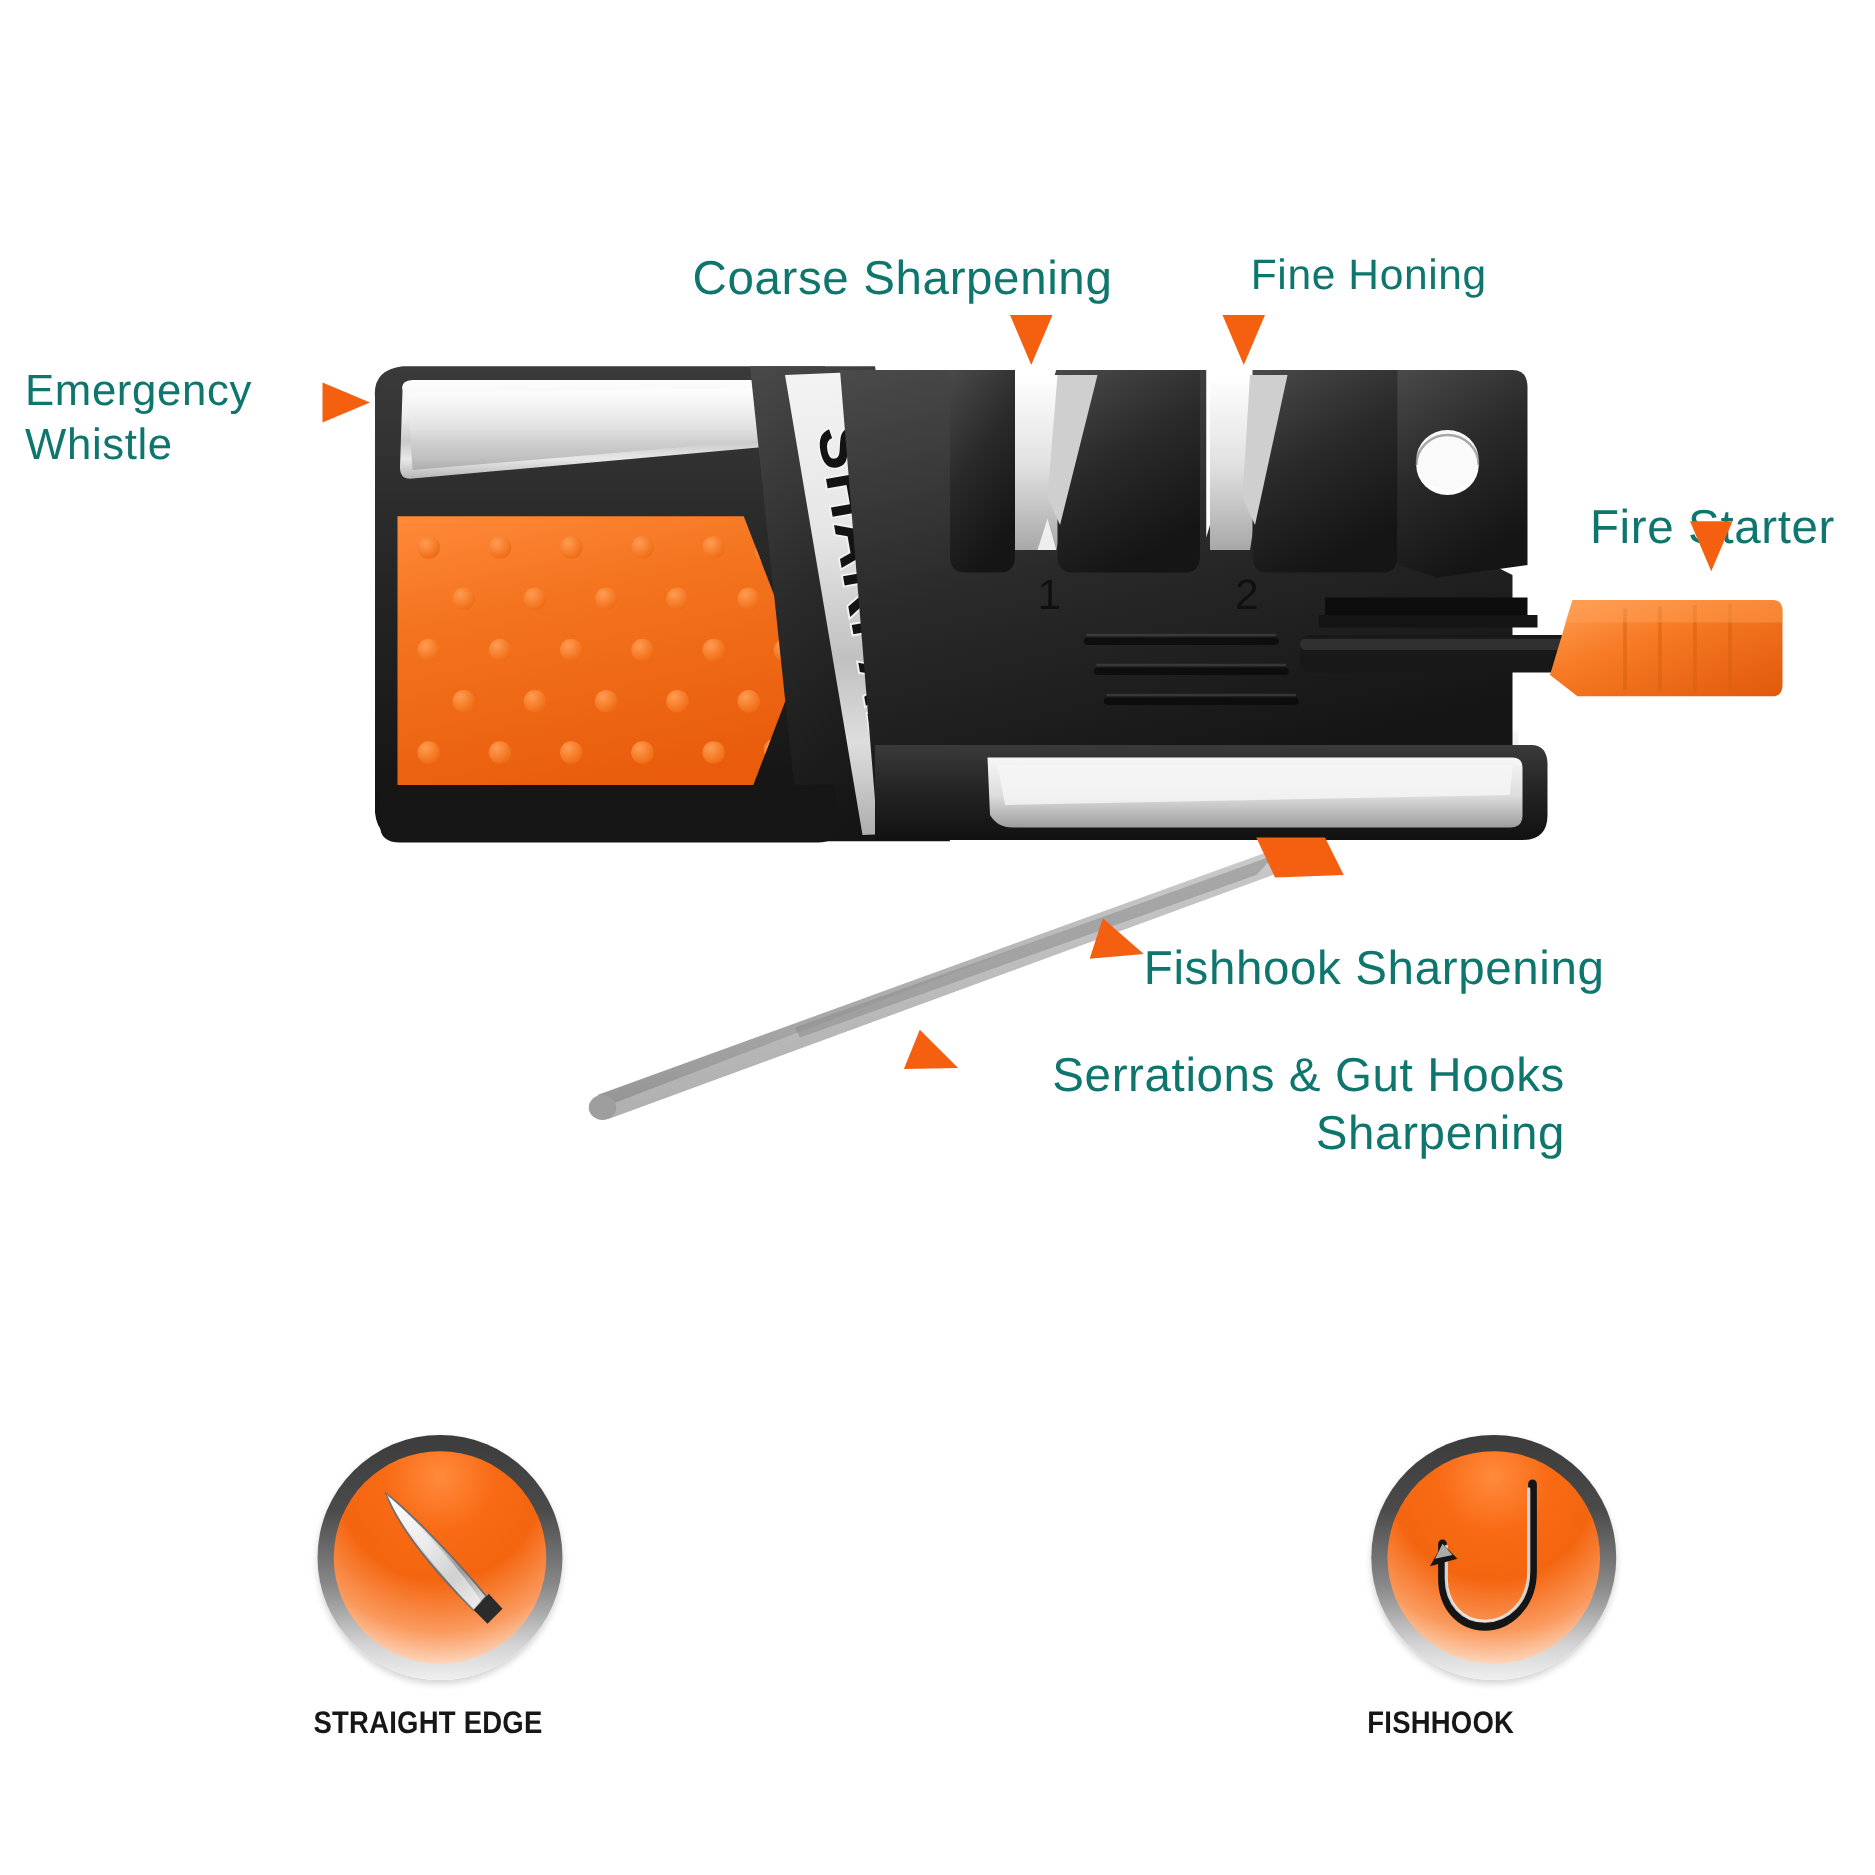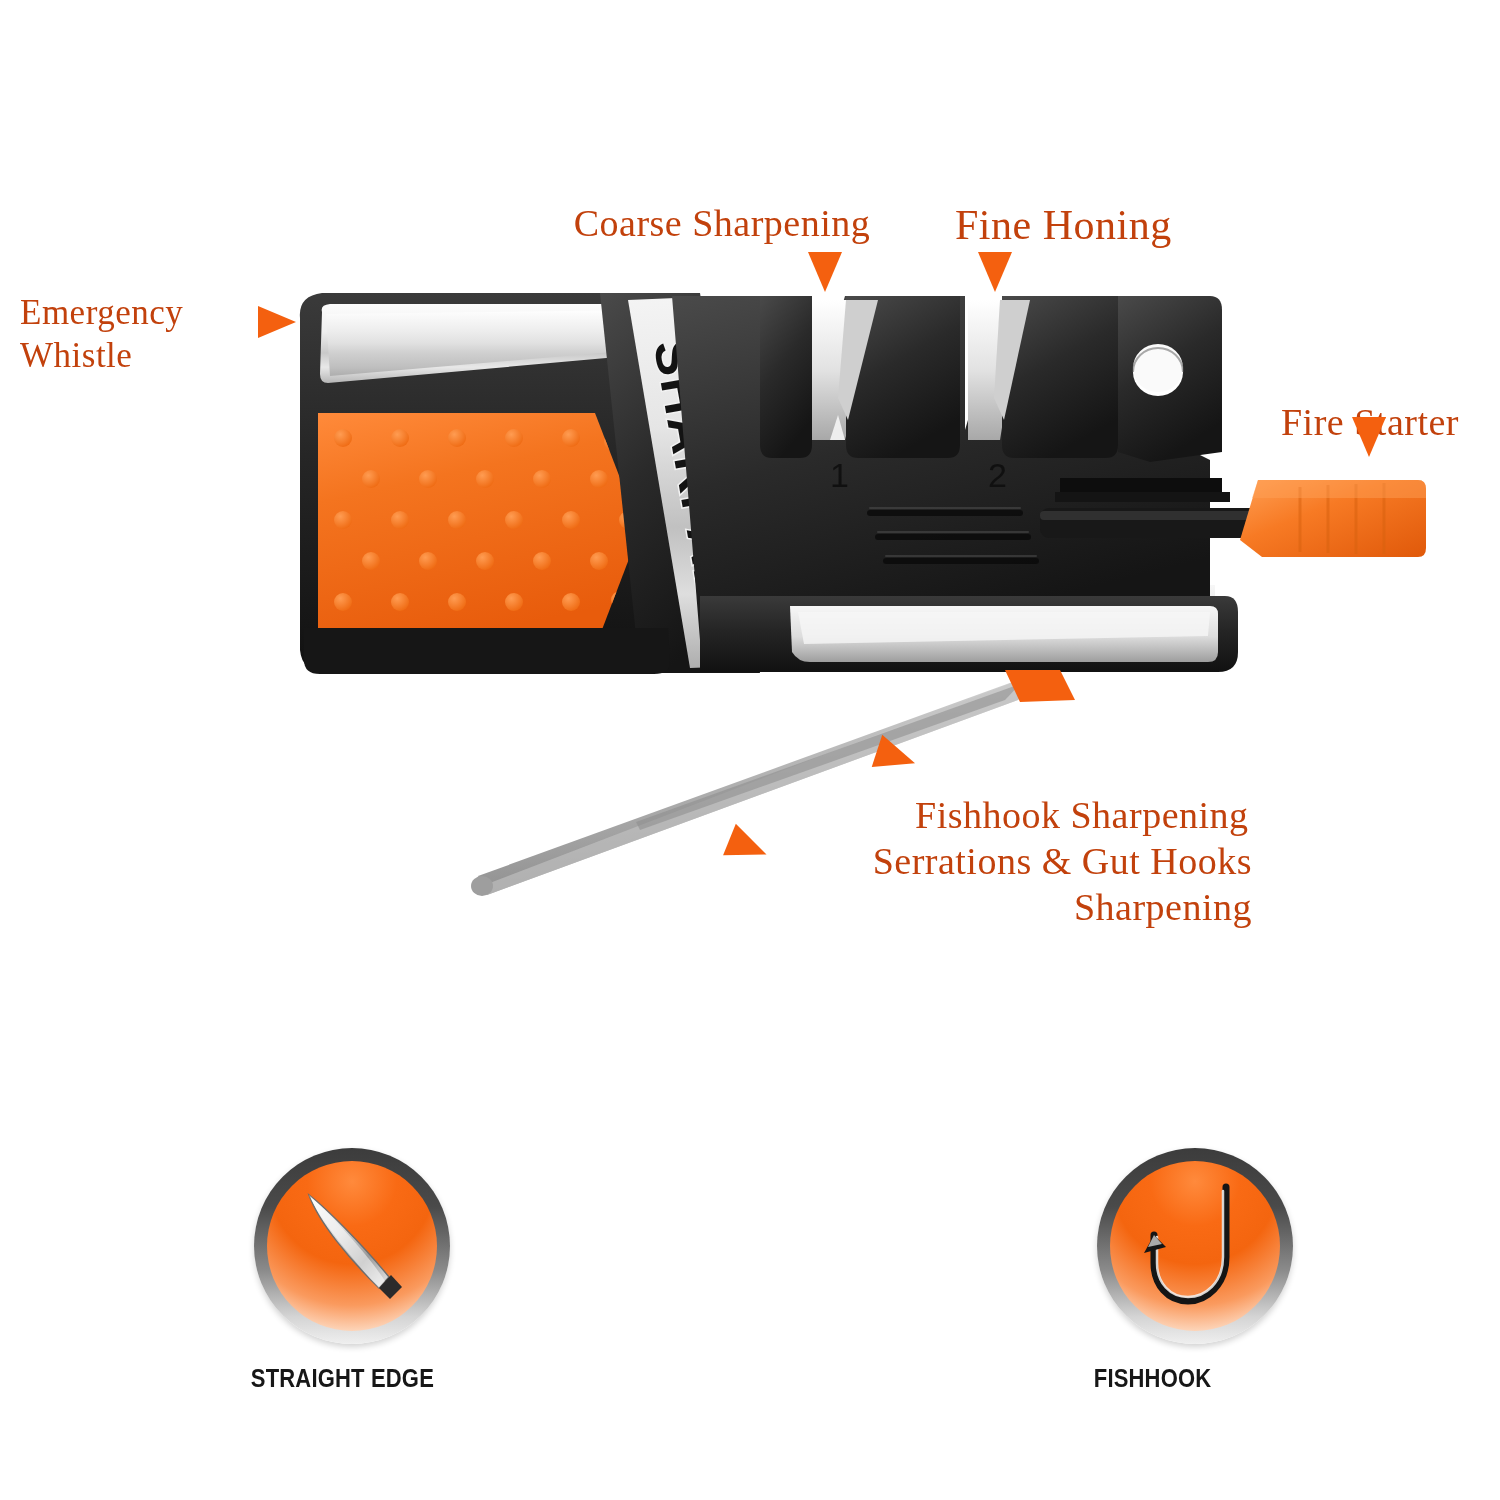--- a/index.html
+++ b/index.html
@@ -1,21 +1,21 @@
 <!DOCTYPE html>
 <html><head>
 <meta charset="utf-8">
 <style>
   html,body{margin:0;padding:0;background:#ffffff;}
   body{width:1500px;height:1500px;position:relative;overflow:hidden;
        font-family:"DejaVu Serif", serif;}
   .stage{position:absolute;inset:0;}
 
   
-  .callout{position:absolute;color:#c2410c;font-family:Liberation Serif, serif;
+  .callout{position:absolute;color:#0f766e;font-family:Liberation Sans, sans-serif;
            font-weight:400;letter-spacing:.5px;line-height:1.22;white-space:pre-line;}
 
   
   .arrow{position:absolute;width:0;height:0;}
   .arr-down{border-left:17px solid transparent;border-right:17px solid transparent;
             border-top:40px solid var(--org);}
   .arr-right{border-top:16px solid transparent;border-bottom:16px solid transparent;
              border-left:38px solid var(--org);}
 
   
@@ -214,27 +214,27 @@
     </g>
   </svg>
 
   <div class="callout" style="left:20px;top:292px;width:240px;font-size:35px;text-align:left;">Emergency
 Whistle</div>
   <div class="arrow arr-right" style="--org:#F4600F;left:258px;top:306px;"></div>
 
   <div class="callout" style="left:522px;top:200px;width:400px;font-size:38px;text-align:center;">Coarse Sharpening</div>
   <div class="arrow arr-down" style="--org:#F4600F;left:808px;top:252px;"></div>
 
-  <div class="callout" style="left:955px;top:200px;width:280px;font-size:42px;text-align:left;">Fine Honing</div>
+  <div class="callout" style="left:955px;top:200px;width:280px;font-size:34px;text-align:center;">Fine Honing</div>
   <div class="arrow arr-down" style="--org:#F4600F;left:978px;top:252px;"></div>
 
   <div class="callout" style="left:1245px;top:363px;width:250px;font-size:38px;text-align:center;margin-top:36px;">Fire Starter</div>
   <div class="arrow arr-down" style="--org:#F4600F;left:1352px;top:417px;"></div>
 
-  <div class="callout" style="left:915px;top:792px;width:440px;font-size:38px;text-align:left;">Fishhook Sharpening</div>
+  <div class="callout" style="left:915px;top:752px;width:440px;font-size:38px;text-align:left;">Fishhook Sharpening</div>
   <div class="arrow" style="--org:#F4600F;left:876px;top:740px;border-top:17px solid transparent;
               border-bottom:17px solid transparent;border-left:40px solid #F4600F;
               transform:rotate(18deg);"></div>
 
   <div class="callout" style="left:772px;top:838px;width:480px;font-size:38px;text-align:right;">Serrations &amp; Gut Hooks
 Sharpening</div>
   <div class="arrow" style="--org:#F4600F;left:728px;top:830px;border-top:17px solid transparent;
               border-bottom:17px solid transparent;border-left:40px solid #F4600F;
               transform:rotate(22deg);"></div>
 

